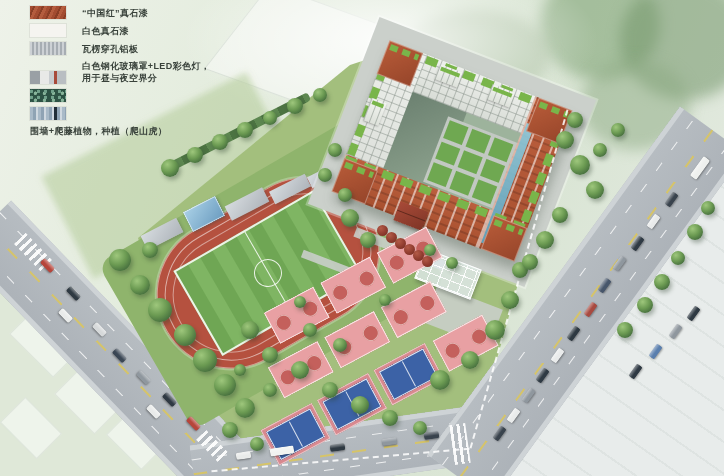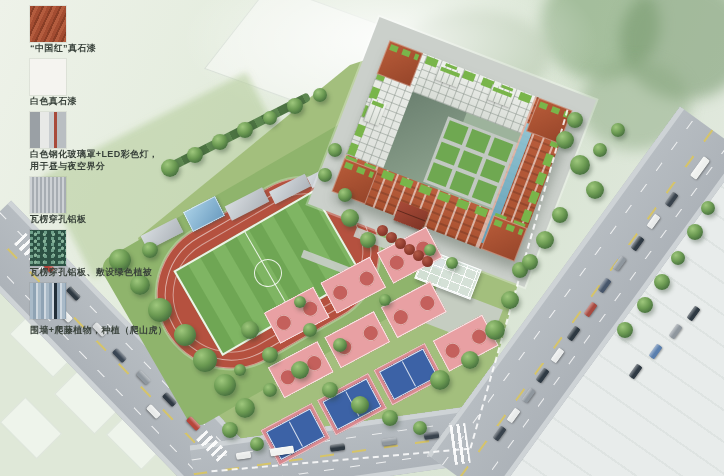--- a/index.html
+++ b/index.html
@@ -129,21 +129,21 @@
   .tcourt{position:absolute;left:4px;top:4px;right:4px;bottom:4px;background:#3c62a6;
     box-shadow:inset 0 0 0 1px rgba(255,255,255,.85);}
   .tcourt::before{content:"";position:absolute;left:50%;top:2px;bottom:2px;width:1px;background:rgba(255,255,255,.8);}
 
   
   .fence{position:absolute;border-top:2px dashed rgba(255,255,255,.85);height:0;}
 
   
   .legend{position:absolute;left:30px;top:6px;width:220px;color:#39423b;font-size:9px;
     font-weight:bold;letter-spacing:.4px;line-height:12px;}
-  .lrow{display:flex;align-items:flex-start;margin-bottom:5px;flex-direction:column;}
+  .lrow{display:flex;align-items:flex-end;margin-bottom:5px;}
   .swatch{width:36px;height:13px;margin-right:16px;flex:0 0 36px;box-shadow:0 0 0 1px rgba(0,0,0,.06);}
   .sw-0{background:repeating-linear-gradient(115deg,#a34c31 0 3px,#8a3e26 3px 5px,#b45c3e 5px 8px);}
   .sw-1{background:#f5f4f0;}
   .sw-2{background:linear-gradient(90deg,#9aa0a5 0 28%,#e8e9e7 28% 52%,#c9cdd0 52% 68%,#a84a3a 68% 76%,#b9bec2 76%);}
   .sw-3{background:repeating-linear-gradient(90deg,#cdd1d5 0 2px,#a7adb3 2px 4px);}
   .sw-4{background:
     radial-gradient(circle at 20% 40%,#6fa08a 0 1.5px,rgba(0,0,0,0) 2px),
     radial-gradient(circle at 60% 60%,#87b49a 0 1.5px,rgba(0,0,0,0) 2px),
     #2c5244;background-size:7px 6px,9px 7px,auto;}
   .sw-5{background:
@@ -369,33 +369,32 @@
     <div class="legend">
     <div class="lrow">
       <div class="swatch sw-0"></div>
       <span>“中国红”真石漆</span>
     </div>
     <div class="lrow">
       <div class="swatch sw-1"></div>
       <span>白色真石漆</span>
     </div>
     <div class="lrow">
+      <div class="swatch sw-3"></div>
+      <span>瓦楞穿孔铝板</span>
+    </div>
+    <div class="lrow">
       <div class="swatch sw-2"></div>
       <span>
         <span>白色钢化玻璃罩+LED彩色灯，</span><br>
         <span>用于昼与夜空界分</span>
       </span>
     </div>
     <div class="lrow">
-      <div class="swatch sw-3"></div>
-      <span>瓦楞穿孔铝板</span>
-    </div>
-    <div class="lrow">
       <div class="swatch sw-4"></div>
-      <span>瓦楞穿孔铝板、敷设绿色植被</span>
     </div>
     <div class="lrow">
       <div class="swatch sw-5"></div>
     </div>
     <div class="lrow">
       <span>围墙+爬藤植物，种植（爬山虎）</span>
     </div>
   </div>
 
 

